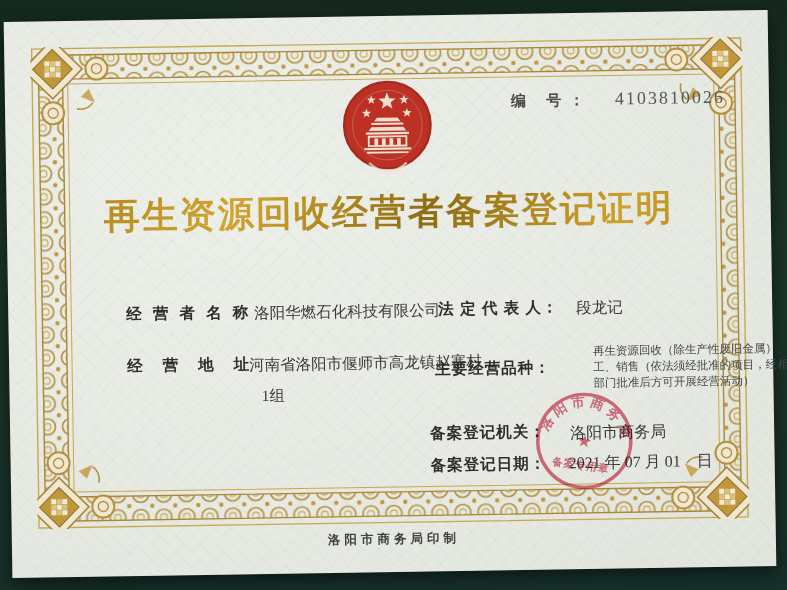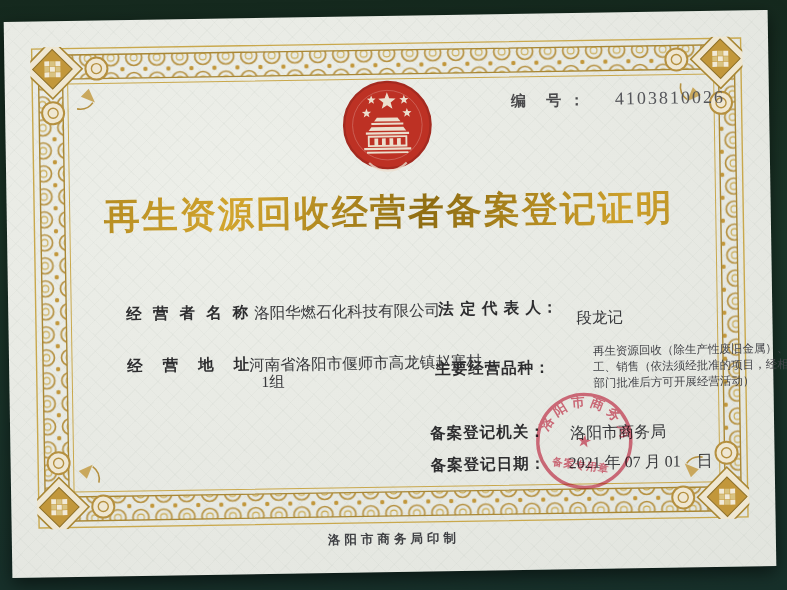--- a/index.html
+++ b/index.html
@@ -131,27 +131,27 @@
     <path d="M 30,88 a 28,28 0 0 0 40,0" fill="none" stroke="#ecdfce" stroke-width="2.4" opacity=".8"></path>
   </svg>
 
   <div class="title">再生资源回收经营者备案登记证明</div>
 
   <span class="pos lbl" style="left:118px;top:284px;">
     <span class="jlbl">经营者名称</span>
   </span>
   <span class="pos val" style="left:246px;top:285px;">洛阳华燃石化科技有限公司</span>
   <span class="pos lbl" style="left:430px;top:284px;letter-spacing:1px;">法 定 代 表 人：</span>
-  <span class="pos val" style="left:568px;top:295px;">段龙记</span>
+  <span class="pos val" style="left:568px;top:285px;">段龙记</span>
 
   <span class="pos lbl" style="left:118px;top:336px;">
     <span class="jlbl">经营地址</span>
   </span>
   <span class="pos val" style="left:240px;top:337px;">河南省洛阳市偃师市高龙镇赵寨村</span>
-  <span class="pos val" style="left:252px;top:354px;">1组</span>
+  <span class="pos val" style="left:252px;top:368px;">1组</span>
   <span class="pos lbl" style="left:426px;top:344px;letter-spacing:1px;">主要经营品种：</span>
   <div class="scope-val">
     <div>再生资源回收（除生产性废旧金属）、加</div>
     <div>工、销售（依法须经批准的项目，经相关</div>
     <div>部门批准后方可开展经营活动）</div>
   </div>
 
   <span class="pos lbl" style="left:420px;top:408px;letter-spacing:1px;">备案登记机关：</span>
   <span class="pos val" style="left:560px;top:410px;font-size:16px;">洛阳市商务局</span>
   <span class="pos lbl" style="left:420px;top:440px;letter-spacing:1px;">备案登记日期：</span>

